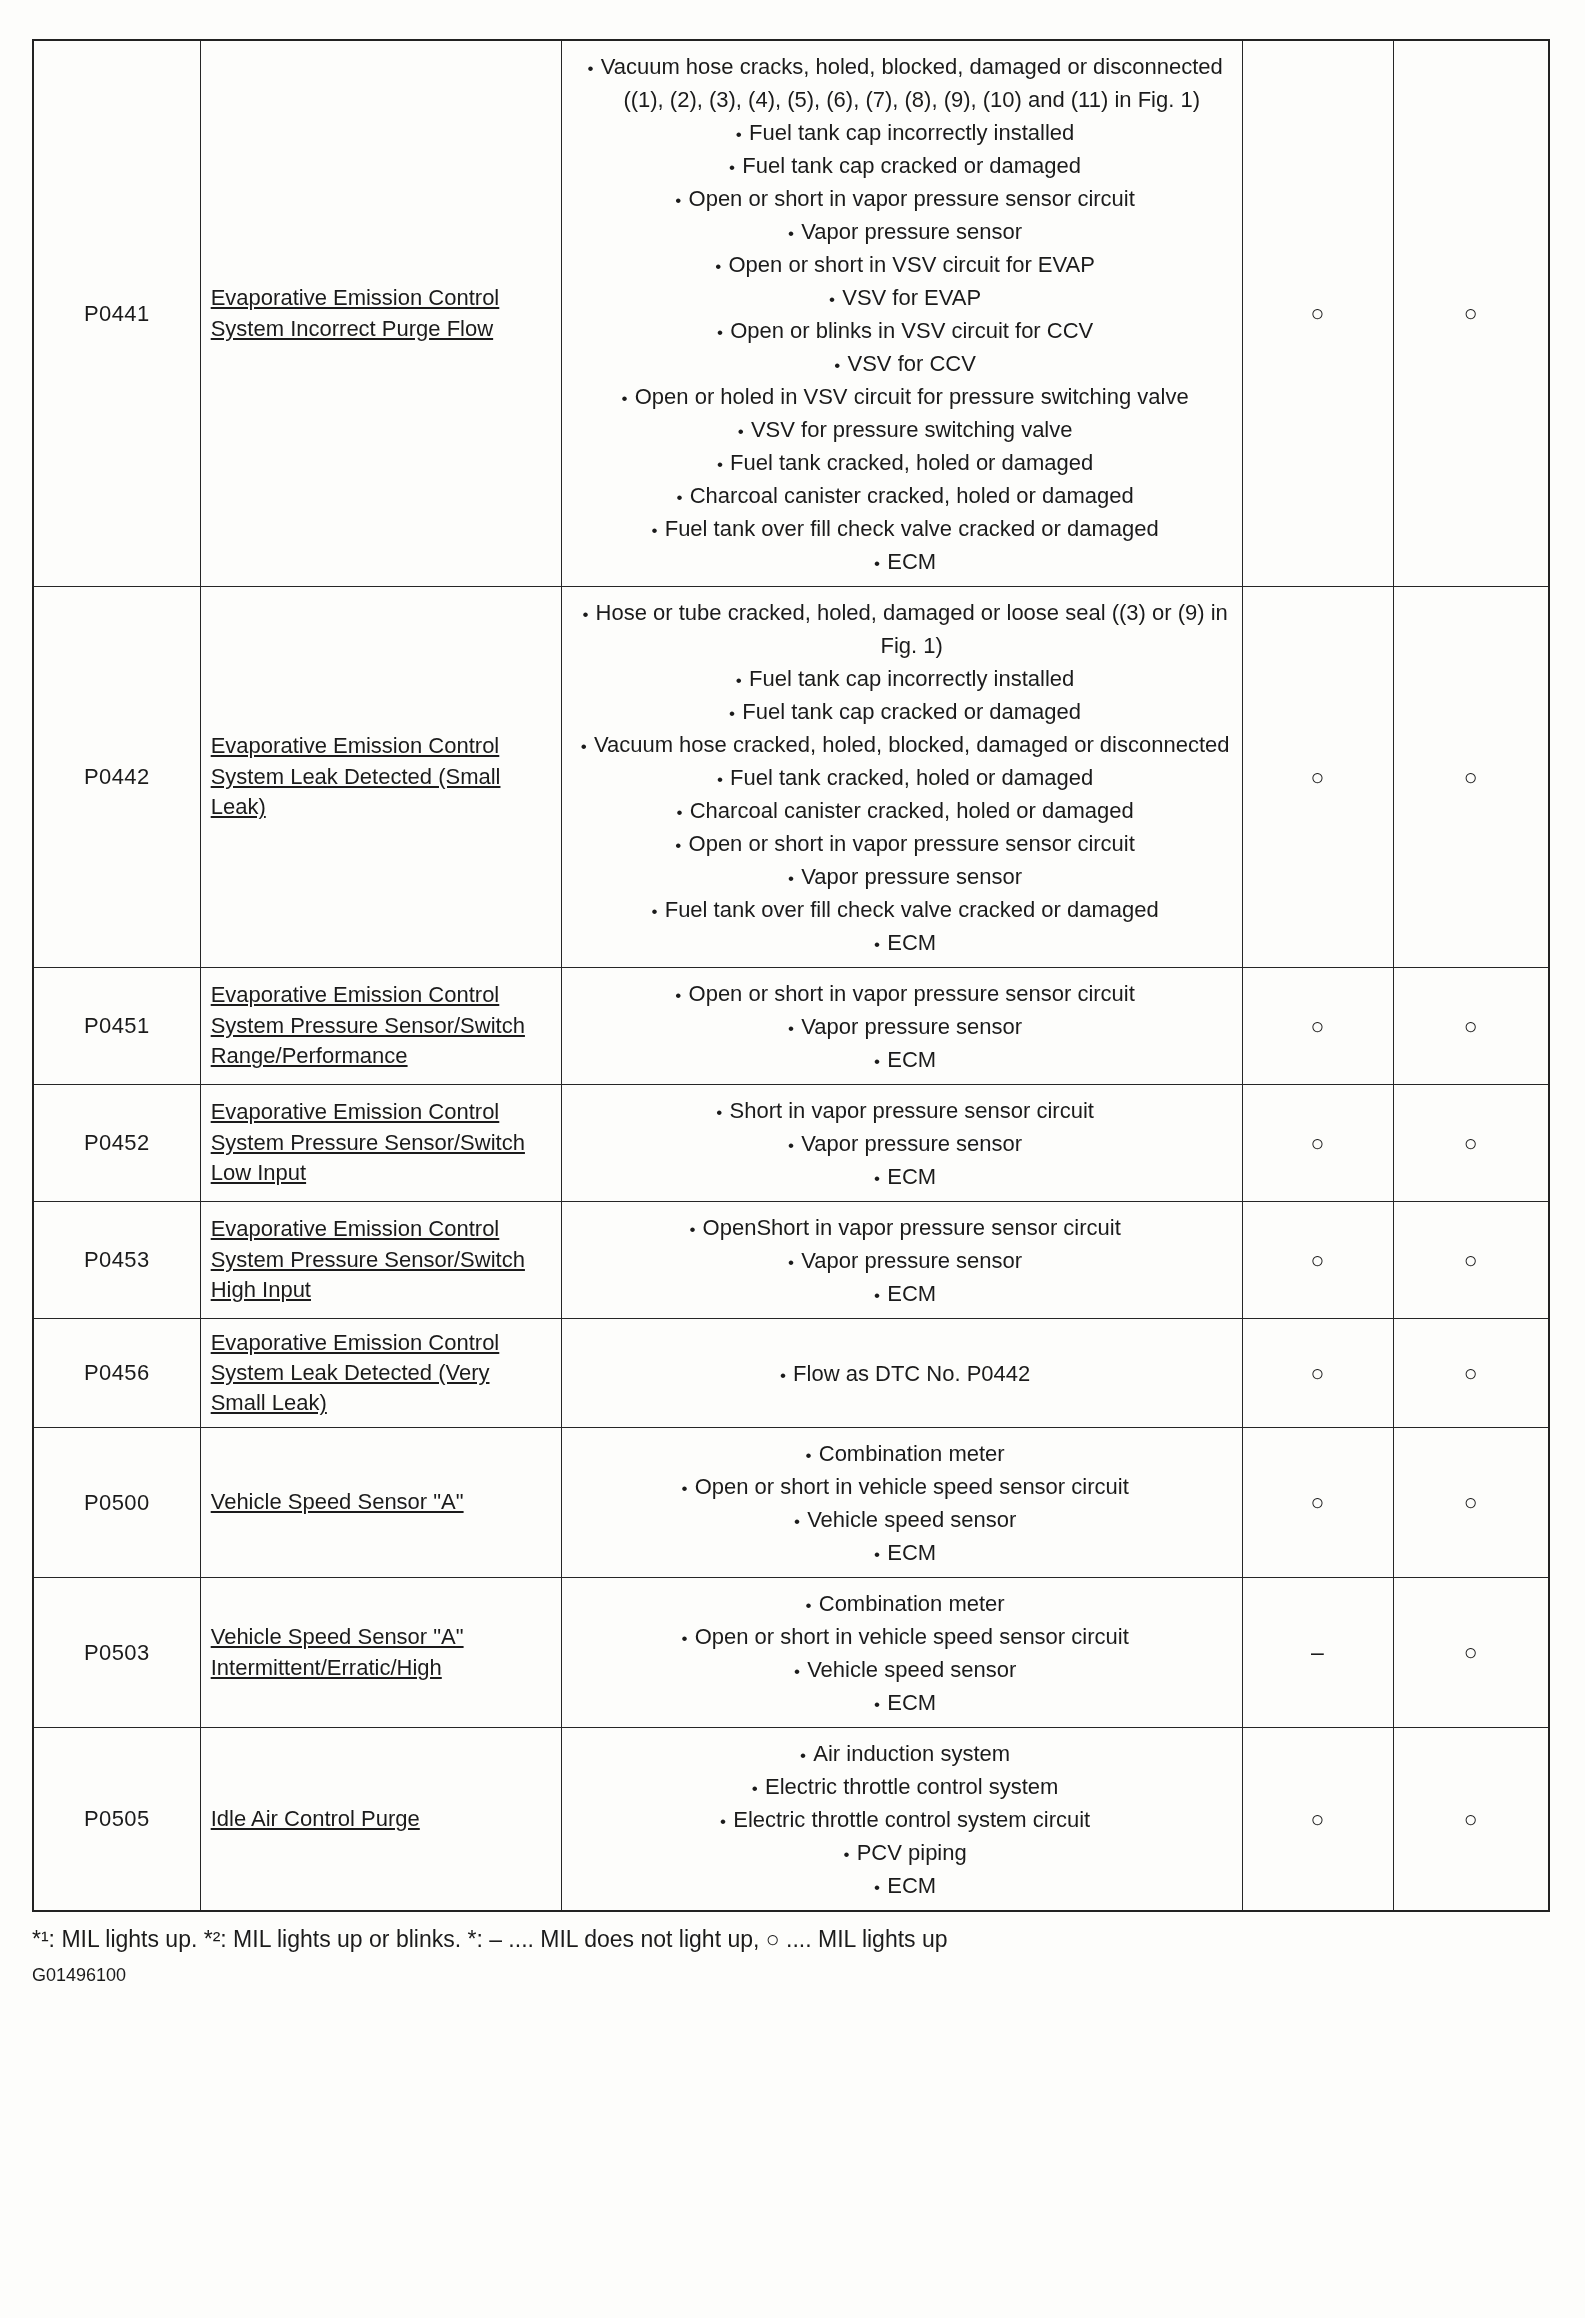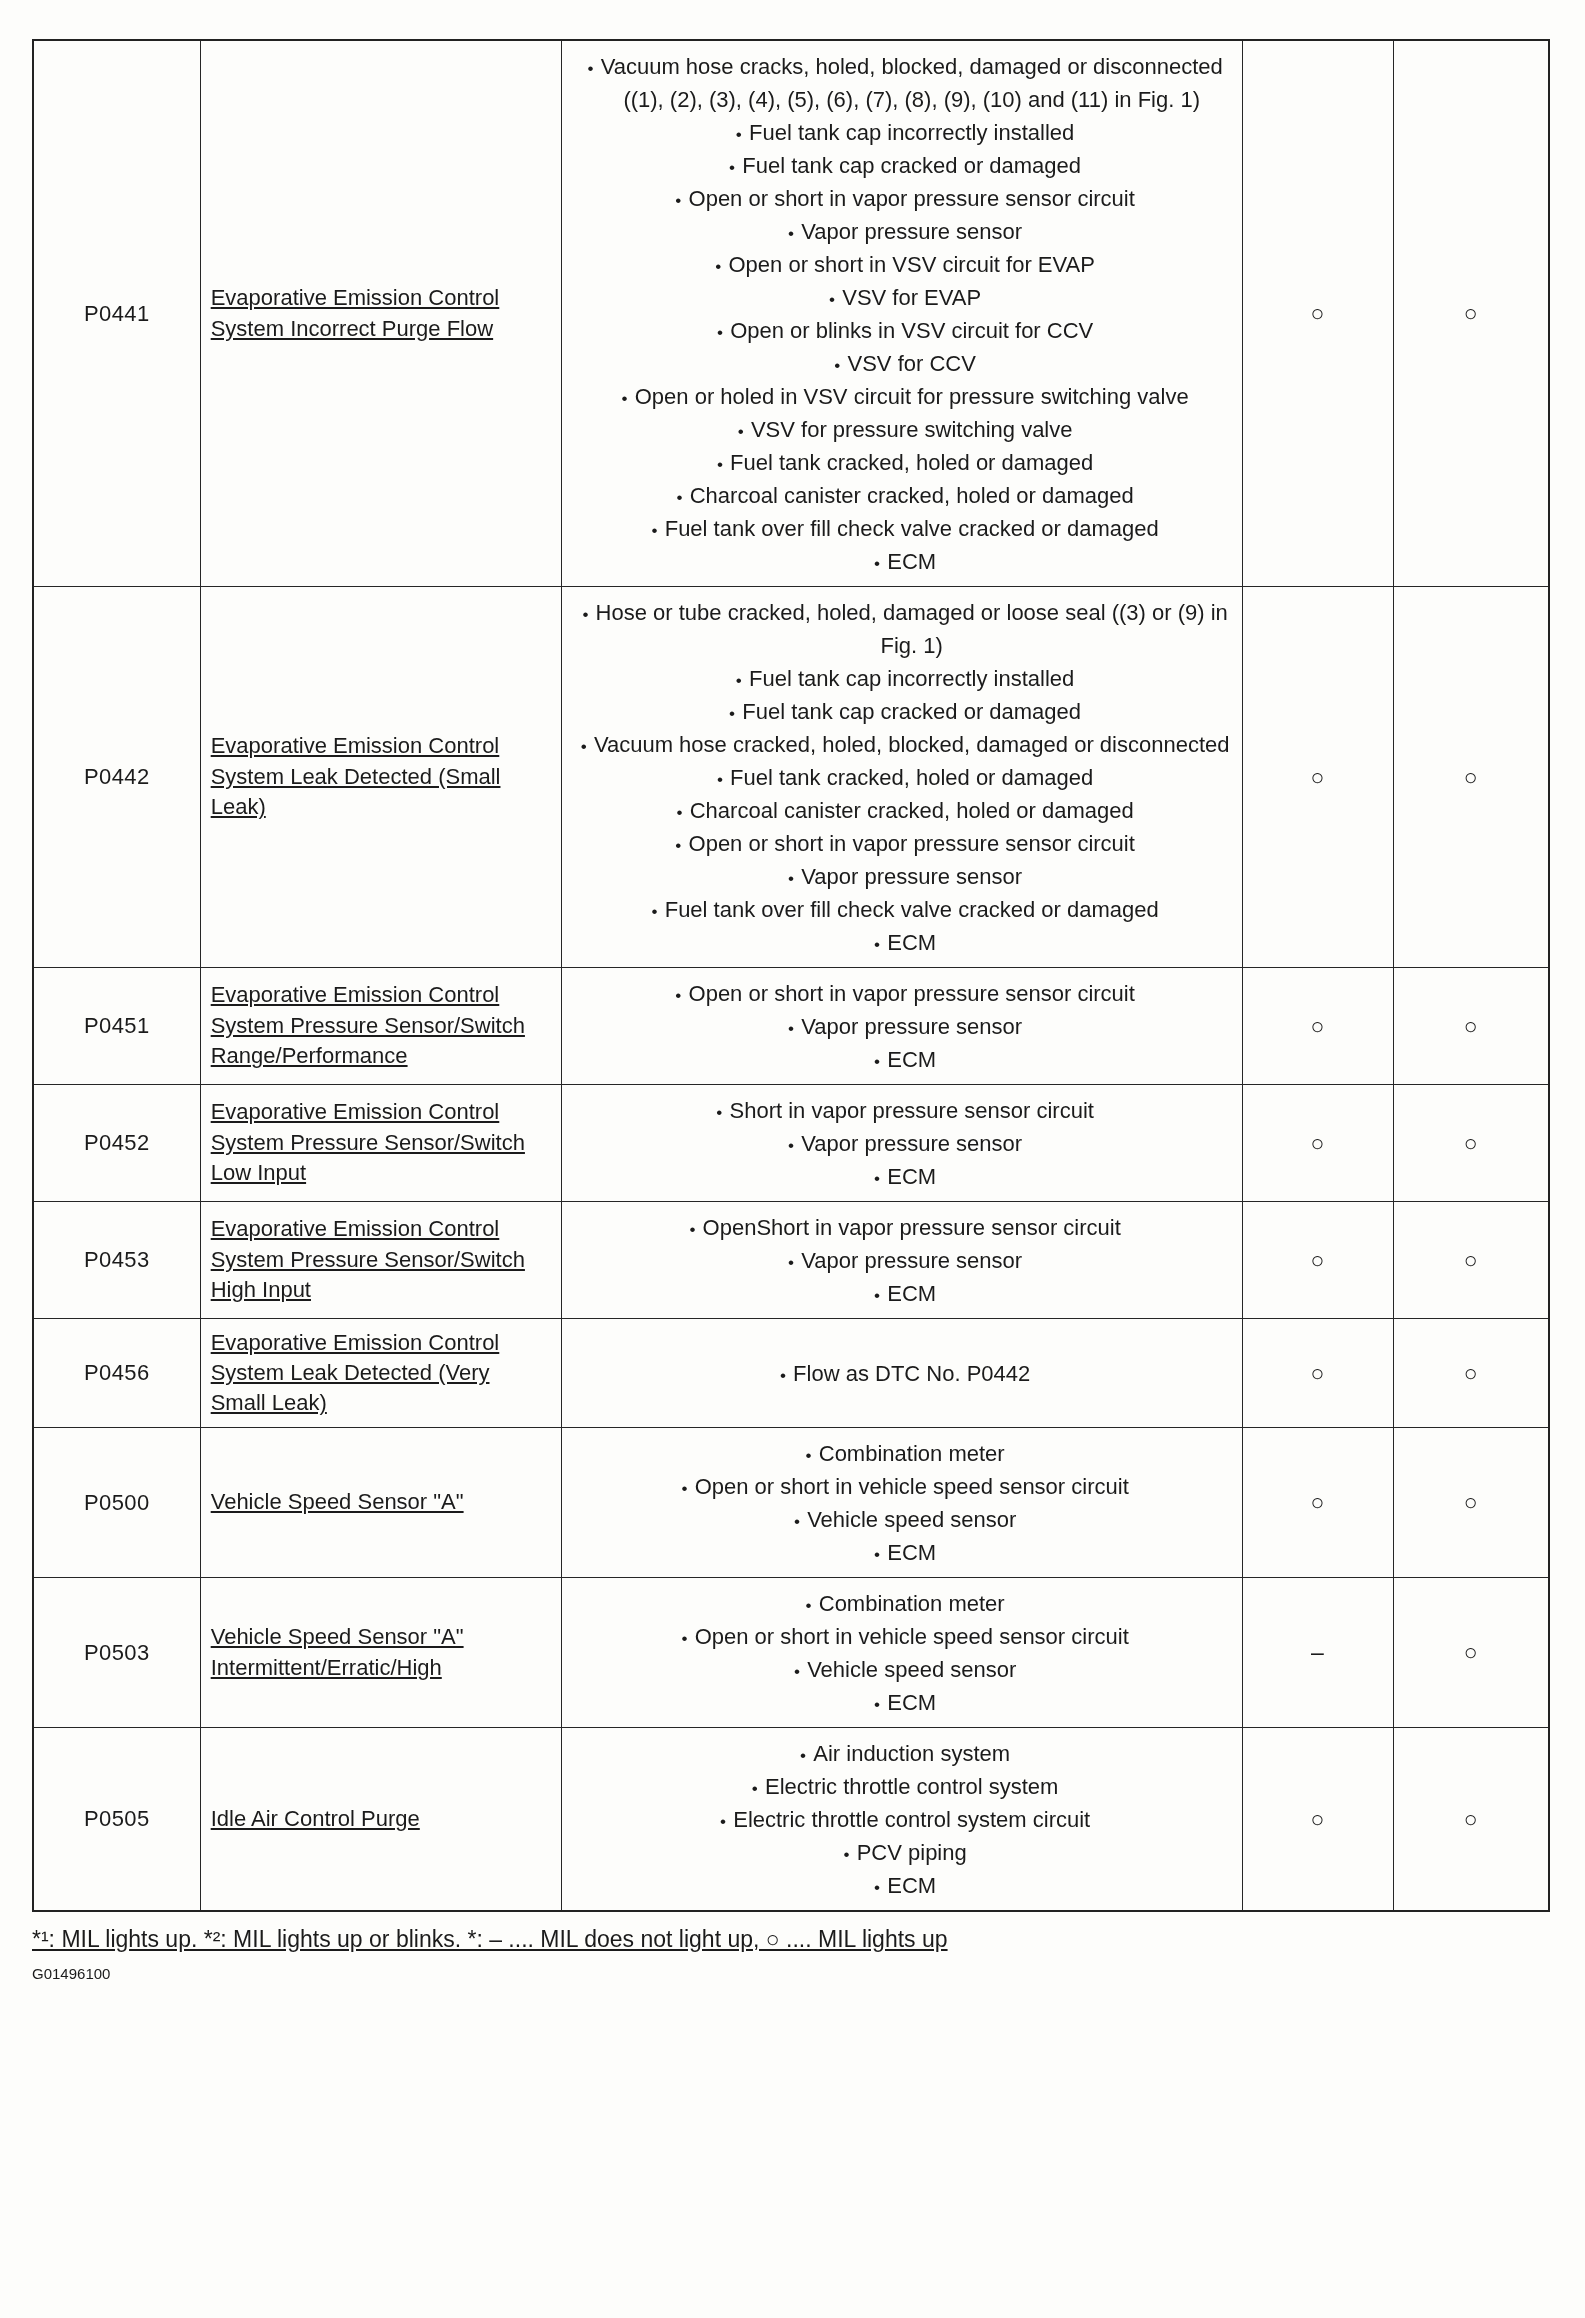--- a/index.html
+++ b/index.html
@@ -55,25 +55,24 @@
   }
   .mil-cell{
     text-align:center;
     font-size:23px;
   }
   .mil-symbol{display:inline-block;}
   .footnote{
     margin-top:13.6px;
     font-size:23px;
     white-space:nowrap;
-    text-decoration:underline;
   }
   .figure-id{
     margin-top:12px;
-    font-size:15px;
+    font-size:18px;
   }
 </style>
 </head>
 <body>
 
 <div class="page">
 
   <table class="dtc-table">
     <colgroup>
       <col style="width:167px">

